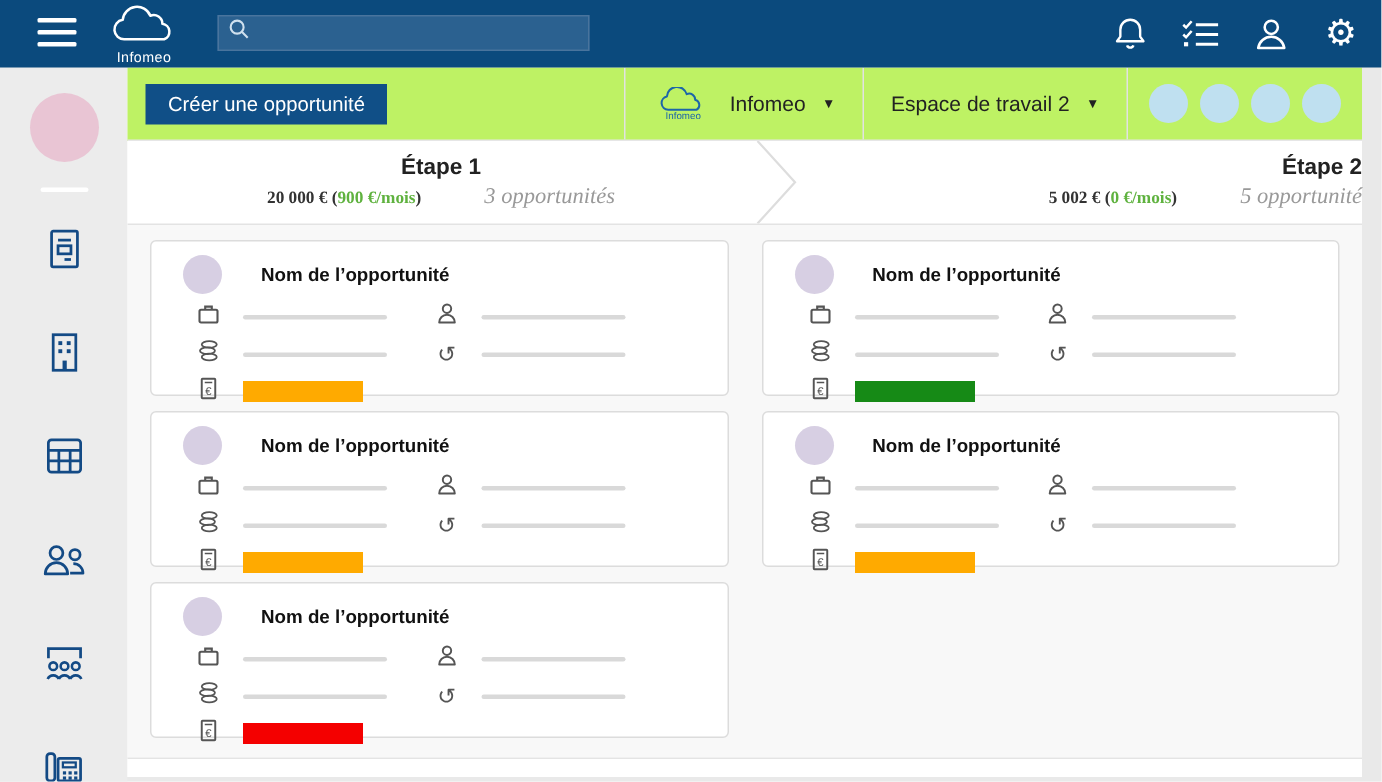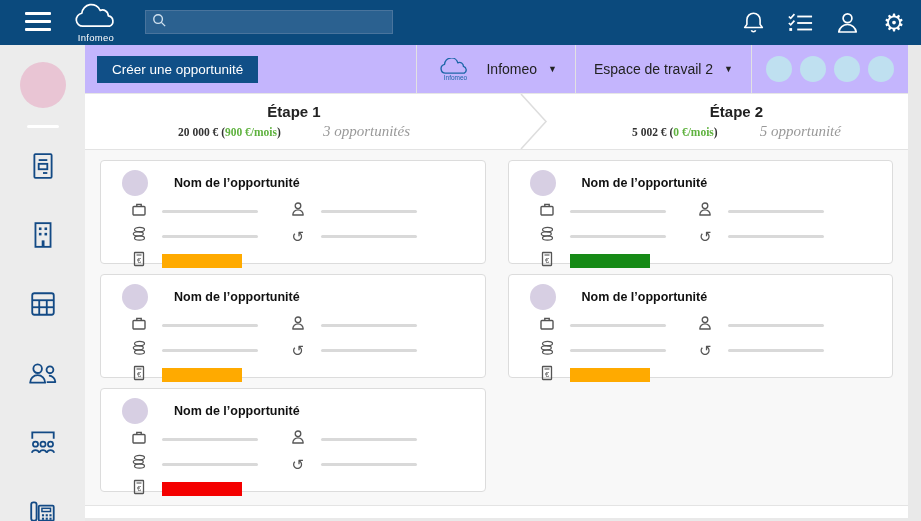--- a/index.html
+++ b/index.html
@@ -24,38 +24,38 @@
   
   .sidebar{position:absolute;top:45px;left:0;width:85px;height:476px;background:#ececec;}
   .sb-avatar-wrap{height:80px;display:flex;align-items:center;justify-content:center;}
   .sb-avatar{width:46px;height:46px;border-radius:50%;background:#e9c5d4;}
   .sb-divider{width:32px;height:3px;background:#fff;margin:0 auto;border-radius:2px;}
   .sb-nav{display:flex;flex-direction:column;align-items:center;gap:39px;padding-top:25px;}
   .sb-item{width:30px;height:30px;display:flex;align-items:center;justify-content:center;cursor:pointer;}
   
   .main{position:absolute;left:85px;top:45px;width:823px;height:473px;display:flex;flex-direction:column;background:#fff;}
   
-  .toolbar{height:48px;min-height:48px;background:#c4b5fd;border-bottom:1px solid #e6e6e6;display:flex;align-items:center;}
+  .toolbar{height:48px;min-height:48px;background:#bef264;border-bottom:1px solid #e6e6e6;display:flex;align-items:center;}
   .create-btn{
     margin-left:12px;background:#104f87;color:#fff;border:none;cursor:pointer;
     padding:6px 15px;font-size:13.5px;font-family:"Liberation Sans",sans-serif;
   }
   .toolbar-right{margin-left:auto;display:flex;align-items:center;height:100%;}
   .tb-sep{width:1px;height:100%;background:#e2e2e2;}
   .selector{display:flex;align-items:center;gap:11px;padding:0 18px;height:100%;font-size:14px;color:#222;cursor:pointer;}
   .mini-brand{display:flex;flex-direction:column;align-items:center;width:40px;}
   .mini-brand-name{color:#1c66a8;font-size:6.5px;margin-top:-2px;}
   .caret{font-size:9px;color:#222;}
   .avatars{display:flex;gap:8px;padding:0 14px;}
   .avatar-circle{width:26px;height:26px;border-radius:50%;background:#bfe0f0;}
   
-  .stage-band{height:55px;min-height:55px;background:#fff;border-bottom:1px solid #e3e3e3;display:flex;position:relative;gap:16px;}
+  .stage-band{height:55px;min-height:55px;background:#fff;border-bottom:1px solid #e3e3e3;display:flex;position:relative;}
   .stage{display:flex;flex-direction:column;align-items:center;justify-content:center;gap:3px;cursor:pointer;}
   .stage-1{width:418px;}
-  .stage-2{flex:1;}
+  .stage-2{flex:1;align-items:flex-end;}
   .stage-title{font-size:15px;font-weight:700;color:#222;}
   .stage-sub{display:flex;align-items:baseline;gap:42px;font-size:11.5px;font-family:Liberation Serif, serif;}
   .amount-group{font-weight:700;color:#333;}
   .monthly{color:#5fb23f;}
   .count{color:#999;font-style:italic;font-size:15px;}
   .chevron{align-self:stretch;display:flex;align-items:center;}
   
   .content{flex:1;background:#f8f8f8;display:flex;gap:22px;padding:10px 15px 0 15px;overflow:hidden;justify-content:space-between;}
   .col{width:393px;display:flex;flex-direction:column;gap:10px;}
   .card{

